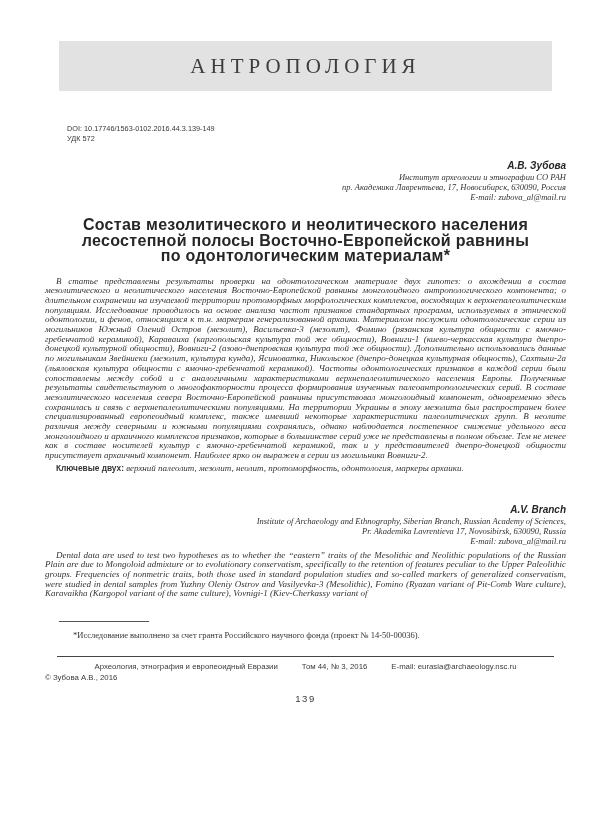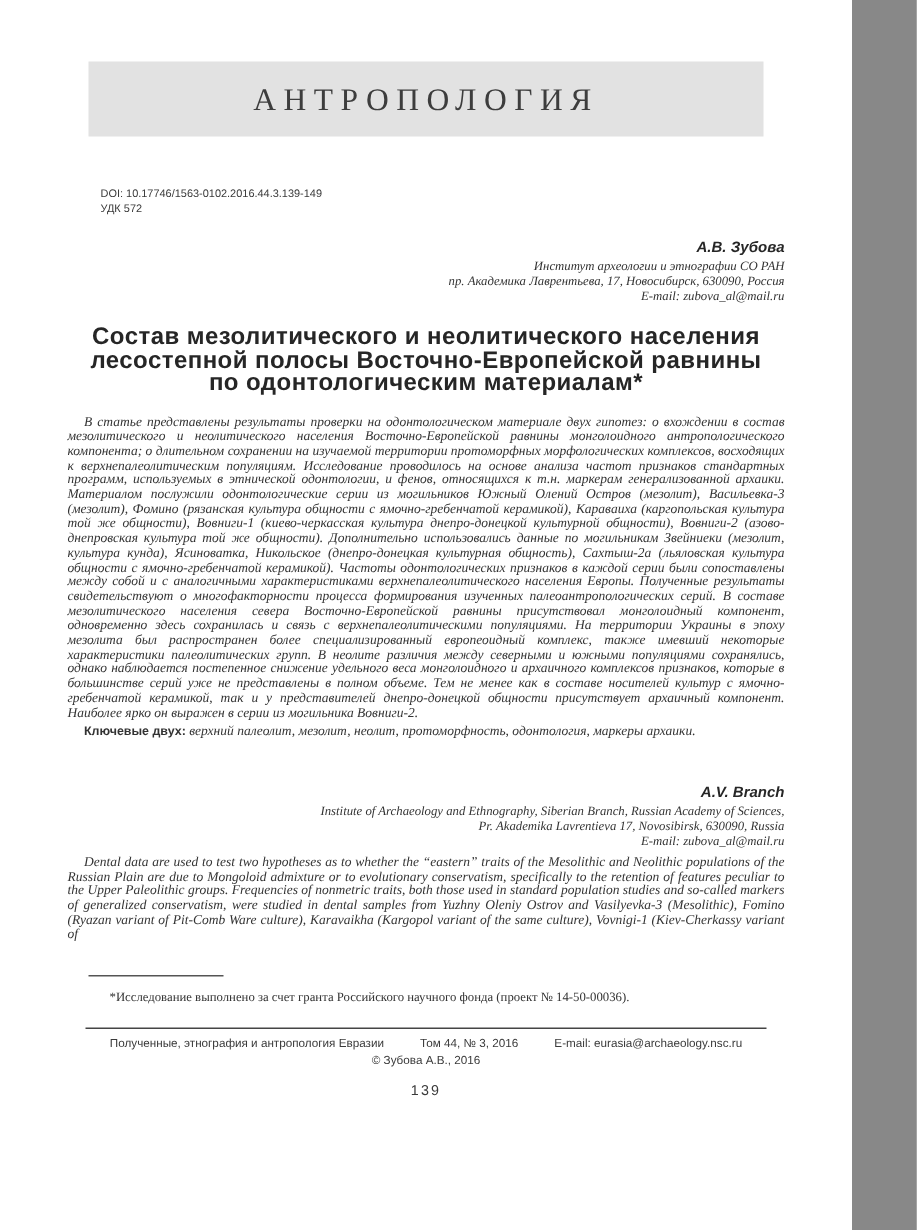--- a/index.html
+++ b/index.html
@@ -1,20 +1,20 @@
 <!DOCTYPE html>
 <html><head>
 <meta charset="utf-8">
 <style>
   * { margin:0; padding:0; box-sizing:border-box; }
   html,body { background:#888; }
   body { width:611px; margin:0 auto; }
   .page {
     position:relative;
-    width:568px; height:820px;
+    width:611px; height:820px;
     background:#ffffff;
     padding:0 45px;
     overflow:hidden;
     color:#2e2e2e;
     font-family:"Liberation Serif", serif;
   }
   
   .band {
     margin:41px 14px 0 14px;
     height:50px;
@@ -117,21 +117,21 @@
     justify-content:center;
     gap:24px;
     font-family:"Liberation Sans", sans-serif;
     font-size:7.8px;
     line-height:9px;
     color:#3a3a3a;
     white-space:nowrap;
   }
   .footer-line2 {
     margin-top:2px;
-    text-align:center;
+    text-align:left;
     font-family:"Liberation Sans", sans-serif;
     font-size:7.8px;
     line-height:9px;
     color:#3a3a3a;
   }
   .pagenum {
     margin-top:11px;
     text-align:center;
     font-family:"Liberation Sans", sans-serif;
     font-size:9.5px;
@@ -178,21 +178,21 @@
   </div>
 
 
   <p class="abstract abstract-en">Dental data are used to test two hypotheses as to whether the “eastern” traits of the Mesolithic and Neolithic populations of the Russian Plain are due to Mongoloid admixture or to evolutionary conservatism, specifically to the retention of features peculiar to the Upper Paleolithic groups. Frequencies of nonmetric traits, both those used in standard population studies and so-called markers of generalized conservatism, were studied in dental samples from Yuzhny Oleniy Ostrov  and Vasilyevka-3 (Mesolithic), Fomino (Ryazan variant of Pit-Comb Ware culture), Karavaikha (Kargopol variant of the same culture), Vovnigi-1 (Kiev-Cherkassy variant of</p>
 
   <hr class="fn-sep">
   <p class="footnote">*Исследование выполнено за счет гранта Российского научного фонда (проект № 14-50-00036).</p>
 
   <hr class="rule">
   <div class="footer-line1">
-    <span>Полученные, этнография и антропология Евразии</span>
+    <span>Археология, этнография и европеоидный Евразии</span>
     <span>Том 44,  № 3,  2016</span>
     <span>E-mail: eurasia@archaeology.nsc.ru</span>
   </div>
   <div class="footer-line2">©  Зубова А.В., 2016</div>
 
   <div class="pagenum">139</div>
 
 </div>
 
 </body></html>

